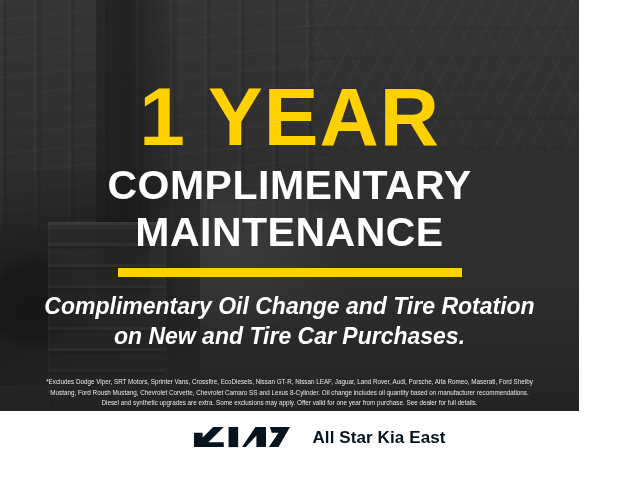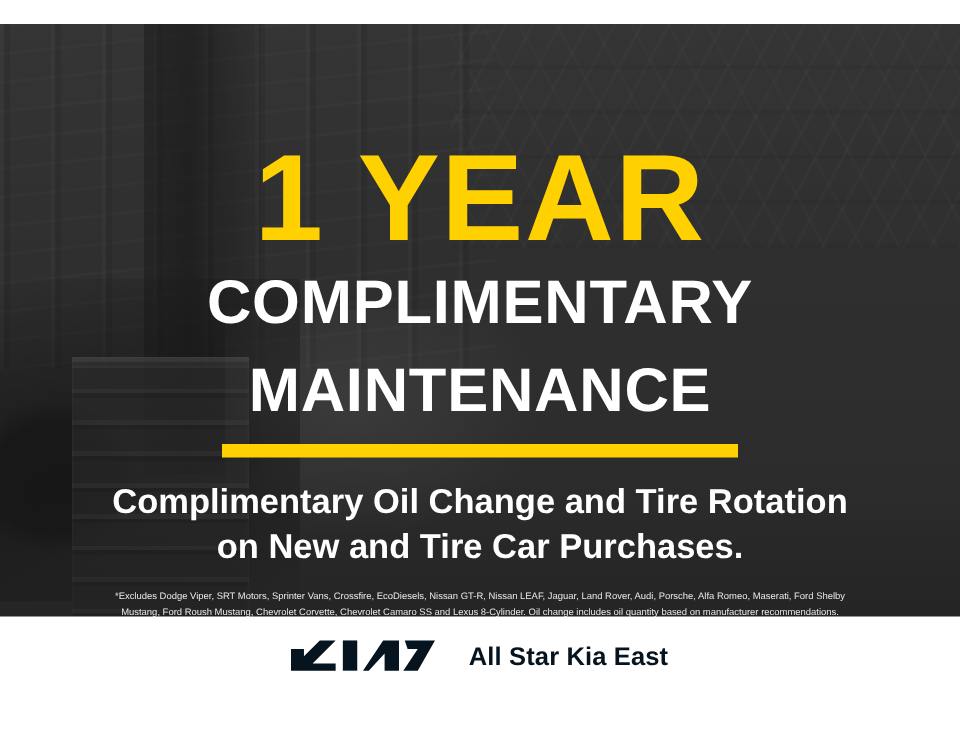--- a/index.html
+++ b/index.html
@@ -18,22 +18,22 @@
     position: relative;
     width: 640px;
     height: 488px;
     background: #ffffff;
   }
 
   
   .hero {
     position: absolute;
     left: 0;
-    top: 16px;
-    width: 640px;
+    top: 0;
+    width: 579px;
     height: 435px;
     overflow: hidden;
     background: #3a3a3a;
   }
 
   
   .photo-base {
     position: absolute;
     inset: 0;
     background:
@@ -146,21 +146,21 @@
     margin-top: 8px;
     font-size: 41px;
     line-height: 1.0;
     font-weight: bold;
     letter-spacing: 0.5px;
     color: #ffffff;
     text-align: right;
   }
 
   .headline-maintenance {
-    margin-top: 18px;
+    margin-top: 6px;
     font-size: 41px;
     line-height: 1.0;
     font-weight: bold;
     letter-spacing: 0.5px;
     color: #ffffff;
   }
 
   .divider {
     width: 344px;
     height: 9px;
@@ -168,20 +168,21 @@
     margin-top: 15px;
   }
 
   .subhead {
     margin-top: 14px;
     font-size: 23px;
     line-height: 1.33;
     font-weight: bold;
     color: #ffffff;
     max-width: 600px;
+    font-style: italic;
   }
 
   
   .disclaimer {
     position: absolute;
     left: 14px;
     right: 14px;
     top: 377px;
     text-align: center;
     color: #e8e8e8;

